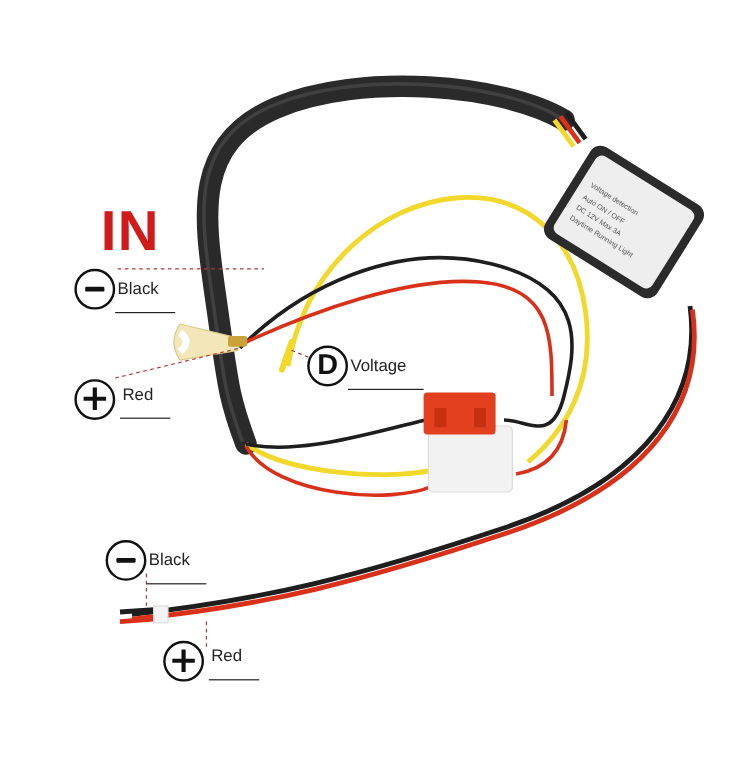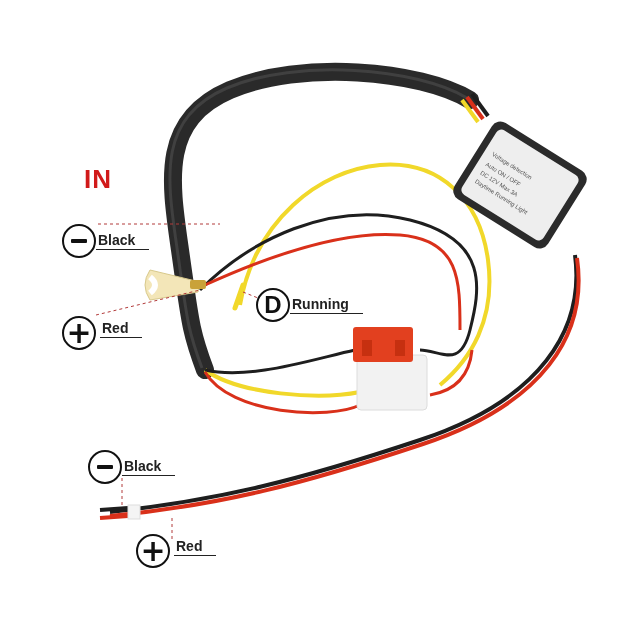--- a/index.html
+++ b/index.html
@@ -1,20 +1,20 @@
 <!DOCTYPE html>
 <html><head>
   <meta charset="utf-8">
   <style>
     html, body { margin: 0; padding: 0; background: #ffffff; }
     body { width: 628px; height: 640px; position: relative; overflow: hidden; font-family: "Liberation Sans", sans-serif; }
     #stage { position: absolute; left: 0; top: 0; width: 628px; height: 640px; }
     .label { position: absolute; font-family: "Liberation Sans", sans-serif; color: #222; }
-    .big { font-size: 26px; font-weight: bold; color: #d11a1a; letter-spacing: 1px; }
-    .wire-label { font-size: 14px; font-weight: bold; color: #222; border-bottom: 1.5px solid #222; padding: 0 14px 1px 2px; text-align: right; }
+    .big { font-size: 47px; font-weight: bold; color: #d11a1a; letter-spacing: 1px; }
+    .wire-label { font-size: 14px; font-weight: normal; color: #222; border-bottom: 1.5px solid #222; padding: 0 14px 12px 2px; text-align: right; }
     .sym { position: absolute; width: 30px; height: 30px; border: 2px solid #111; border-radius: 50%; background: #fff; display: flex; align-items: center; justify-content: center; font-weight: bold; color: #111; font-family: "DejaVu Sans", sans-serif; }
     .sym.minus::before { content: ""; width: 16px; height: 4px; background: #111; border-radius: 1px; }
     .sym.plus { font-size: 30px; line-height: 1; }
     .sym.letter { font-size: 24px; font-family: "Liberation Sans", sans-serif; }
     .module-text { font-family: "Liberation Sans", sans-serif; font-size: 6px; fill: #555; }
   </style>
 </head>
 <body>
 
 <div id="stage">
@@ -85,21 +85,21 @@
   
   <div class="sym minus" style="left:62px; top:224px;"></div>
   <div class="label wire-label" style="left:96px; top:232px;">Black</div>
 
   
   <div class="sym plus" style="left:62px; top:316px;">+</div>
   <div class="label wire-label" style="left:100px; top:320px;">Red</div>
 
   
   <div class="sym letter" style="left:256px; top:288px;">D</div>
-  <div class="label wire-label" style="left:290px; top:296px;">Running</div>
+  <div class="label wire-label" style="left:290px; top:296px;">Voltage</div>
 
   
   <div class="sym minus" style="left:88px; top:450px;"></div>
   <div class="label wire-label" style="left:122px; top:458px;">Black</div>
 
   
   <div class="sym plus" style="left:136px; top:534px;">+</div>
   <div class="label wire-label" style="left:174px; top:538px;">Red</div>
 
   

